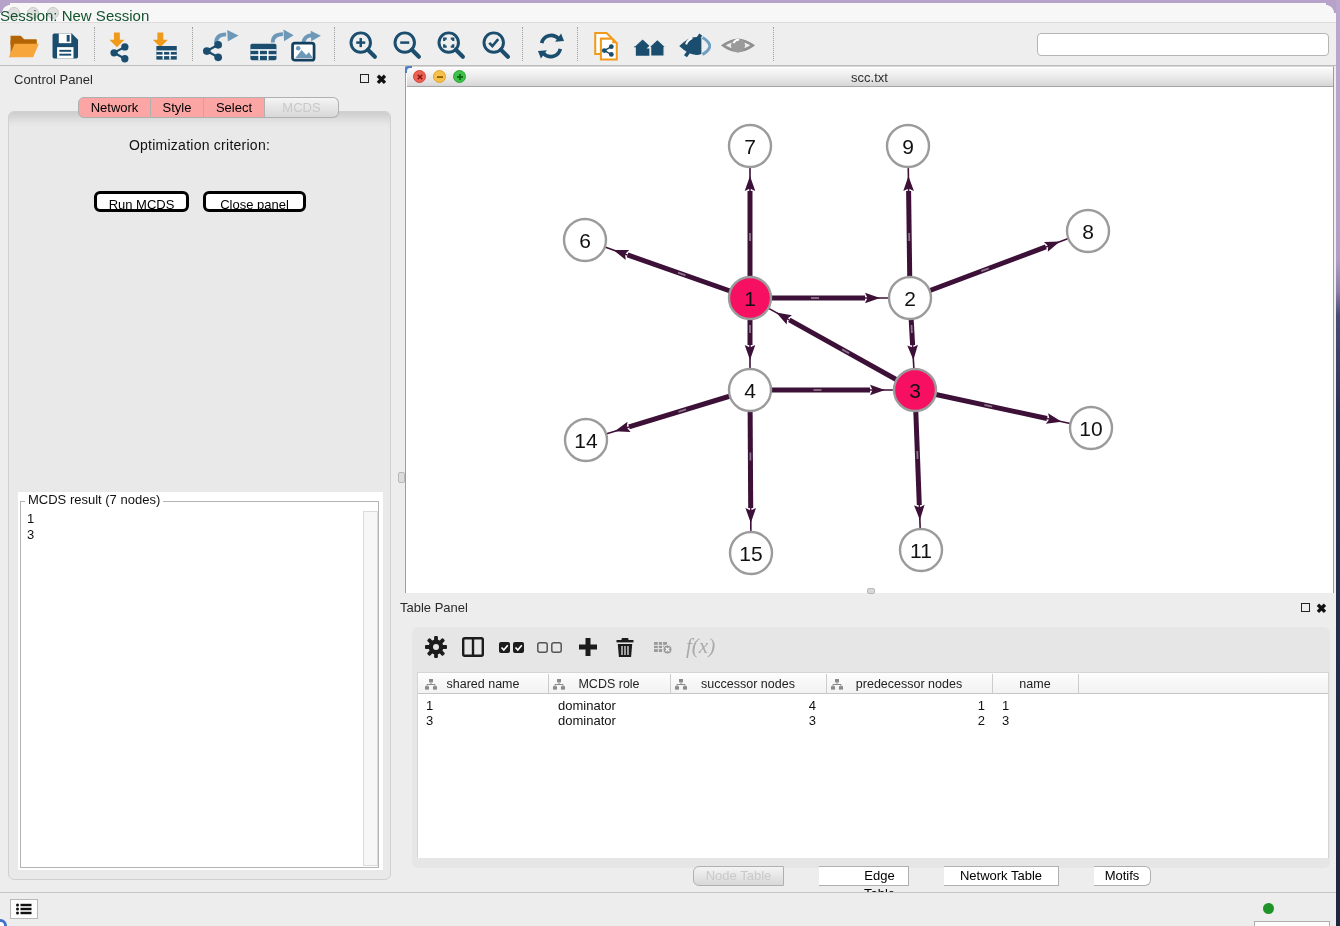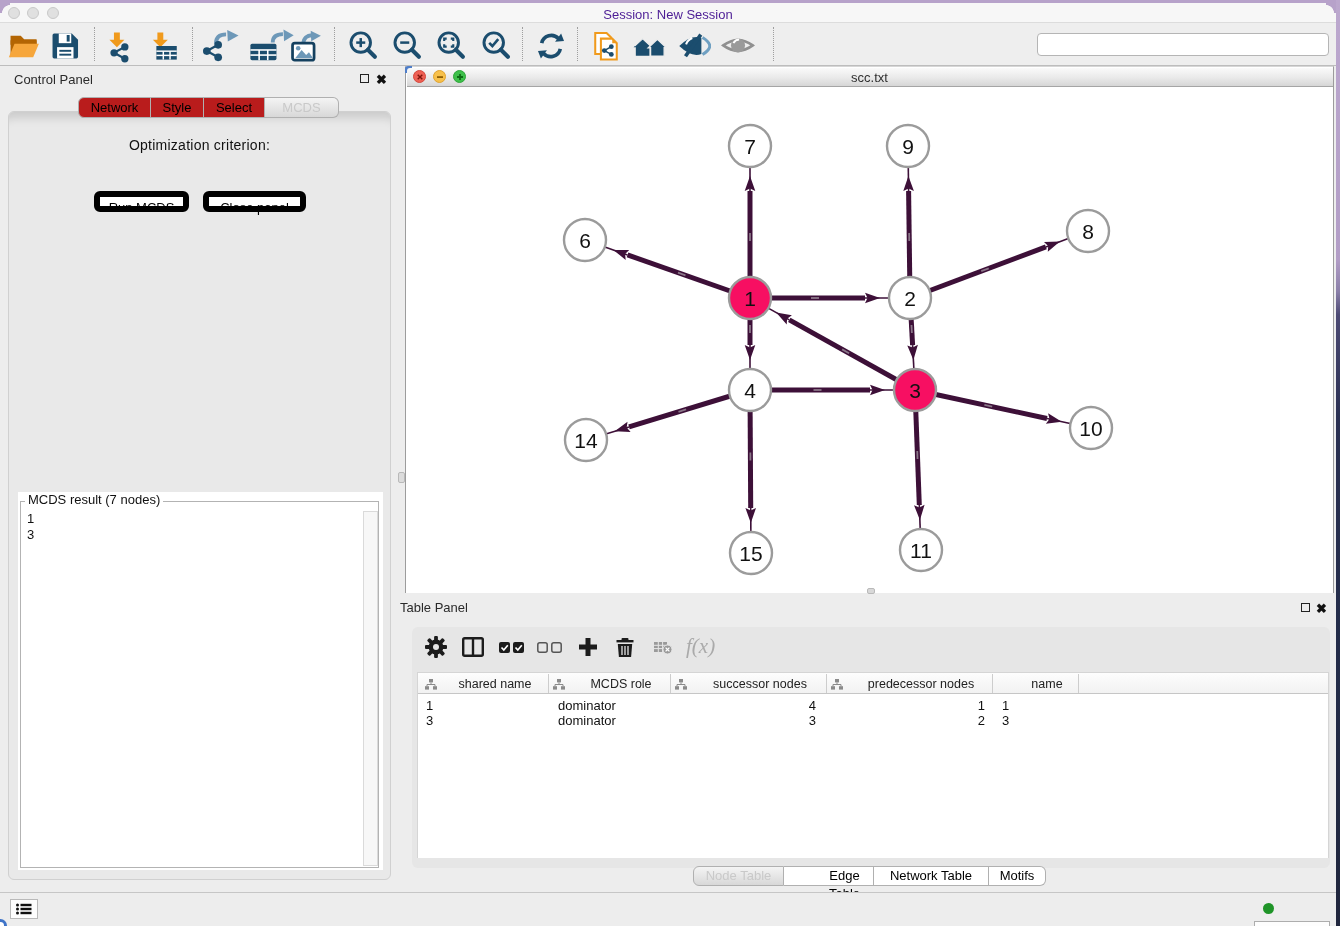--- a/index.html
+++ b/index.html
@@ -8,65 +8,65 @@
 #page *{box-sizing:border-box;}
 .abs{position:absolute;}
 #desk{left:1336px;top:0;width:4px;height:926px;
  background:linear-gradient(180deg,#bca8ce 0%,#b29dc6 28%,#8a7fa8 31.5%,#4c4a74 34%,#2a3052 45%,#232c49 70%,#20263d 100%);}
 #win{left:0;top:3px;width:1336px;height:923px;background:#ededed;border-radius:8px 8px 0 0;}
 .cornL{left:0;top:3px;width:10px;height:10px;background:radial-gradient(circle at 100% 100%,rgba(0,0,0,0) 7.6px,#b7a2ca 8.2px);}
 .cornR{left:1326px;top:3px;width:10px;height:10px;background:radial-gradient(circle at 0% 100%,rgba(0,0,0,0) 7.6px,#b7a2ca 8.2px);}
 
 #titlebar{left:0;top:3px;width:1336px;height:20px;background:#f7f7f7;border-bottom:1px solid #dcdcdc;border-radius:8px 8px 0 0;}
 .tl{width:12px;height:12px;border-radius:50%;background:#e0e0e0;border:1px solid #c9c9c9;top:7px;}
-#wtitle{left:0;top:7px;width:1336px;text-align:center;font-size:13px;color:#4c1d95;}
+#wtitle{left:0;top:7px;width:1336px;font-size:15px;color:#14532d;}
 
 #toolbar{left:0;top:23px;width:1336px;height:43px;background:#eeeeee;border-bottom:1px solid #bdbdbd;}
 .tsep{top:27px;height:34px;width:1px;border-left:1px dotted #9e9e9e;}
 .ticon{top:29px;width:34px;height:34px;}
 #search{left:1037px;top:33px;width:292px;height:23px;background:#fff;border:1px solid #b5b5b5;border-radius:4px;}
 
 #statusbar{left:0;top:892px;width:1336px;height:34px;border-top:1px solid #c6c6c6;background:#ededed;}
 #listbtn{left:10px;top:899px;width:28px;height:20px;background:#fdfdfd;border:1px solid #b9b9b9;}
 #membtn{left:1254px;top:897px;width:76px;height:23px;background:#fdfdfd;border:1px solid #adadad;font-size:13px;color:#111;}
 #memdot{left:1263px;top:903px;width:11px;height:11px;border-radius:50%;background:#1f9428;}
 #bluecorner{left:-6px;top:919px;width:13px;height:13px;border-radius:50%;border:3px solid #3f74c8;background:#fff;}
 
 .paneltitle{font-size:13px;color:#2a2a2a;}
 .floaticon{width:9px;height:9px;border:1.5px solid #222;background:transparent;}
 .closex{font-size:13px;font-weight:bold;color:#111;}
 #cptabs{left:78px;top:97px;height:21px;display:flex;}
-.seg{height:21px;border:1px solid #b0b0b0;border-left:none;background:#b91c1c;font-size:13px;color:#000;text-align:center;line-height:19px;}
+.seg{height:21px;border:1px solid #b0b0b0;border-left:none;background:#fca5a5;font-size:13px;color:#000;text-align:center;line-height:19px;}
 .seg.first{border-left:1px solid #b0b0b0;border-radius:6px 0 0 6px;}
 .seg.last{border-radius:0 6px 6px 0;}
 .seg.sel{background:linear-gradient(#f4f4f4,#d8d8d8);color:#c9c9c9;}
 #cppanel{left:8px;top:111px;width:383px;height:769px;background:#e9e9e9;border:1px solid #d0d0d0;border-radius:6px;box-shadow:inset 0 16px 10px -10px rgba(0,0,0,0.13);}
 #optlabel{left:8px;top:137px;width:383px;text-align:center;font-size:14px;letter-spacing:0.25px;color:#111;}
 #selbox{left:45px;top:159px;width:308px;height:22px;background:#fff;border:1px solid #ababab;border-radius:5px;font-size:13px;color:#111;line-height:22px;padding-left:12px;}
-.btn{height:21px;background:#fff;border:6px solid #000000;border-radius:6px;font-size:13px;color:#000;text-align:center;line-height:21px;}
+.btn{height:21px;background:#fff;border:3px solid #000000;border-radius:6px;font-size:13px;color:#000;text-align:center;line-height:21px;}
 #resbox{left:18px;top:492px;width:365px;height:378px;background:#fff;}
 #resfield{left:20px;top:501px;width:359px;height:367px;border:1px solid #b3b3b3;}
 #restitle{left:25px;top:492px;background:#fff;padding:0 3px;font-size:13px;color:#111;}
 #resscroll{left:363px;top:511px;width:15px;height:355px;background:#f7f7f7;border:1px solid #dadada;}
 
 #netframe{left:405px;top:66px;width:929px;height:527px;border:1px solid #9c9c9c;border-top-color:#d6d6d6;border-bottom:none;background:#fff;}
 #bluecorn2{left:405px;top:66px;width:7px;height:7px;background:#4f7ec9;border-radius:3px 0 0 0;}
 #nftitle{left:407px;top:68px;width:926px;height:19px;background:linear-gradient(#fafafa,#e9e9e9 55%,#d6d6d6);border-bottom:1px solid #a5a5a5;border-radius:3px 0 0 0;}
 #nftext{left:406px;top:70px;width:927px;text-align:center;font-size:13px;color:#2f2f2f;}
 .light{width:13px;height:13px;border-radius:50%;top:70px;}
 #hsplithandle{left:867px;top:588px;width:8px;height:6px;background:#d8d8d8;border:1px solid #b9b9b9;border-radius:2px;}
 #vsplithandle{left:398px;top:472px;width:7px;height:11px;background:#dcdcdc;border:1px solid #b9b9b9;border-radius:2px;}
 
 #tptoolbar{left:412px;top:627px;width:918px;height:241px;background:#e6e6e6;border-radius:6px;}
 #tptable{left:417px;top:672px;width:912px;height:186px;background:#fff;border:1px solid #d5d5d5;border-bottom:none;}
 #tphead{left:418px;top:673px;width:910px;height:21px;background:linear-gradient(#fdfdfd,#f2f2f2);border-bottom:1px solid #c6c6c6;}
 .hsep{top:674px;width:1px;height:19px;background:#cdcdcd;}
-.hlabel{top:677px;font-size:12.5px;color:#222;text-align:center;margin-left:12px;}
+.hlabel{top:677px;font-size:12.5px;color:#222;text-align:center;}
 .cell{font-size:13px;color:#111;}
-#tptabs{left:693px;top:866px;height:20px;display:flex;}
+#tptabs{left:693px;top:866px;height:20px;display:flex;gap:35px;}
 .seg2{height:20px;border:1px solid #b0b0b0;border-left:none;background:#fff;font-size:13px;color:#000;text-align:center;line-height:18px;}
 </style>
 </head>
 <body>
 <div id="page">
 <div id="desk" class="abs"></div>
 <div id="win" class="abs"></div>
 
 <div id="titlebar" class="abs"></div>
 <div class="abs tl" style="left:8px;"></div>

